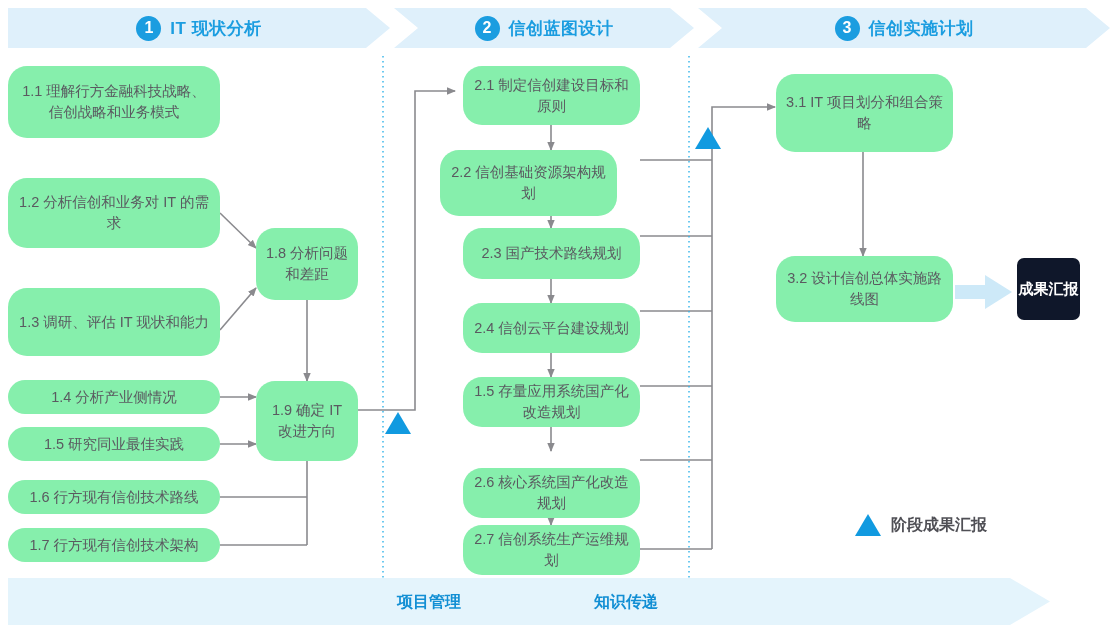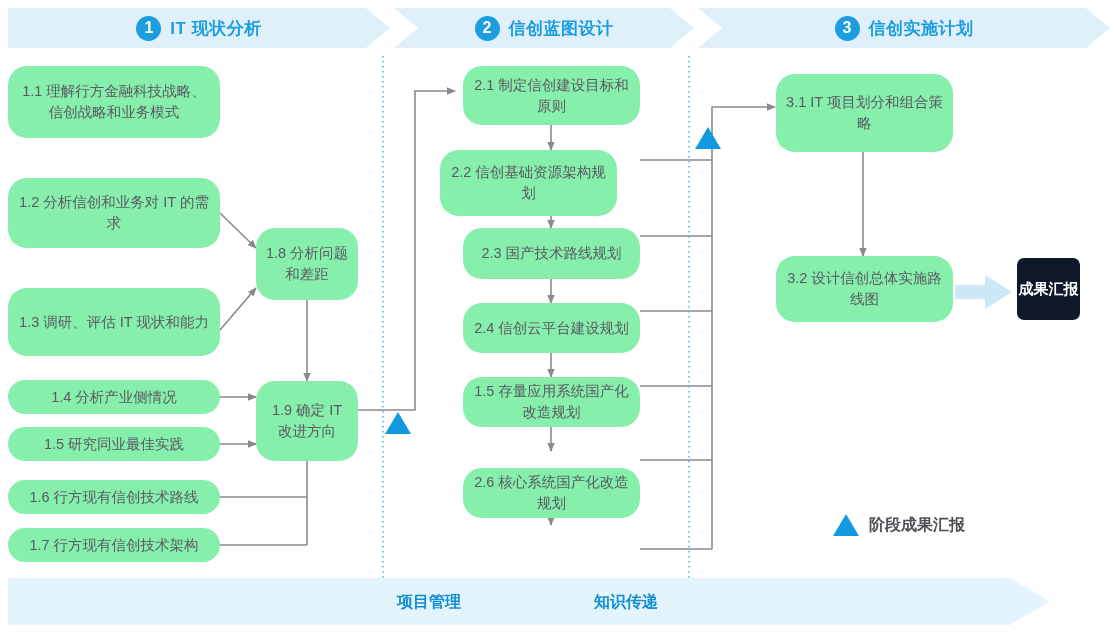--- a/index.html
+++ b/index.html
@@ -198,30 +198,31 @@
 
   <div class="box" style="left:256px;top:228px;width:102px;height:72px;">1.8 分析问题和差距</div>
   <div class="box" style="left:256px;top:381px;width:102px;height:80px;">1.9 确定 IT 改进方向</div>
 
   <div class="box" style="left:463px;top:66px;width:177px;height:59px;">2.1 制定信创建设目标和原则</div>
   <div class="box" style="left:440px;top:150px;width:177px;height:66px;text-align:center;">2.2 信创基础资源架构规划</div>
   <div class="box" style="left:463px;top:228px;width:177px;height:51px;">2.3 国产技术路线规划</div>
   <div class="box" style="left:463px;top:303px;width:177px;height:50px;">2.4 信创云平台建设规划</div>
   <div class="box" style="left:463px;top:377px;width:177px;height:50px;">1.5 存量应用系统国产化改造规划</div>
   <div class="box" style="left:463px;top:451px;width:177px;height:50px;margin-top:17px;">2.6 核心系统国产化改造规划</div>
+  <div class="box" style="left:463px;top:525px;width:177px;height:50px;">2.7 信创系统生产运维规划</div>
 
   <div class="box" style="left:776px;top:74px;width:177px;height:78px;">3.1 IT 项目划分和组合策略</div>
   <div class="box" style="left:776px;top:256px;width:177px;height:66px;">3.2 设计信创总体实施路线图</div>
 
   <div class="result-chip" style="left:1017px;top:258px;width:63px;height:62px;">成果汇报</div>
 
   <div class="tri" style="left:385px;top:412px;"></div>
   <div class="tri" style="left:695px;top:127px;"></div>
 
-  <div class="legend" style="left:833px;top:514px;text-align:center;">
+  <div class="legend" style="left:855px;top:514px;text-align:center;">
     <span class="legend-tri"></span>
     <span class="legend-label">阶段成果汇报</span>
   </div>
 
   <div class="footer-band"></div>
   <div class="footer-label" style="left:397px;top:592px;">项目管理</div>
   <div class="footer-label" style="left:594px;top:592px;">知识传递</div>
 
 </div>
 

